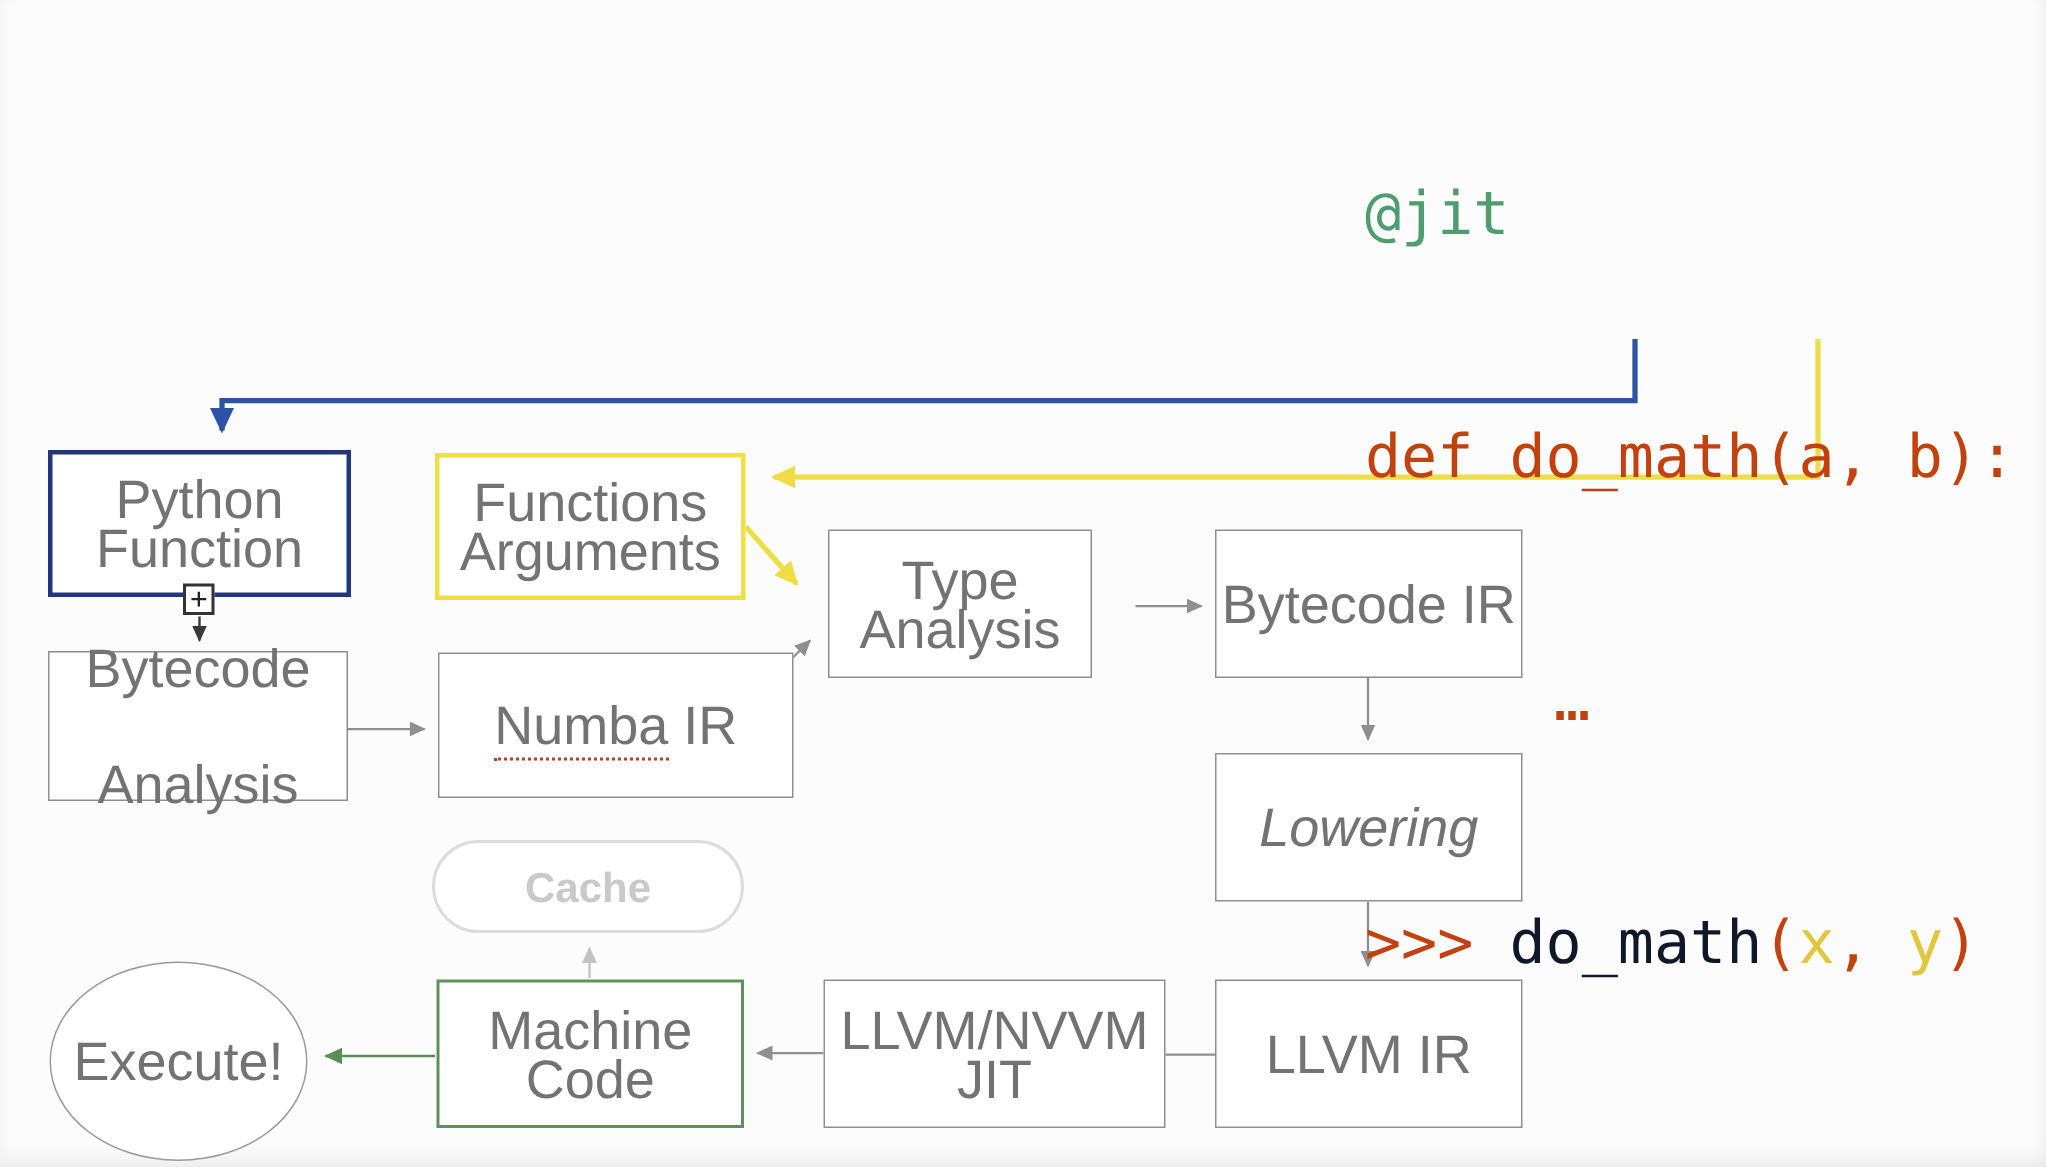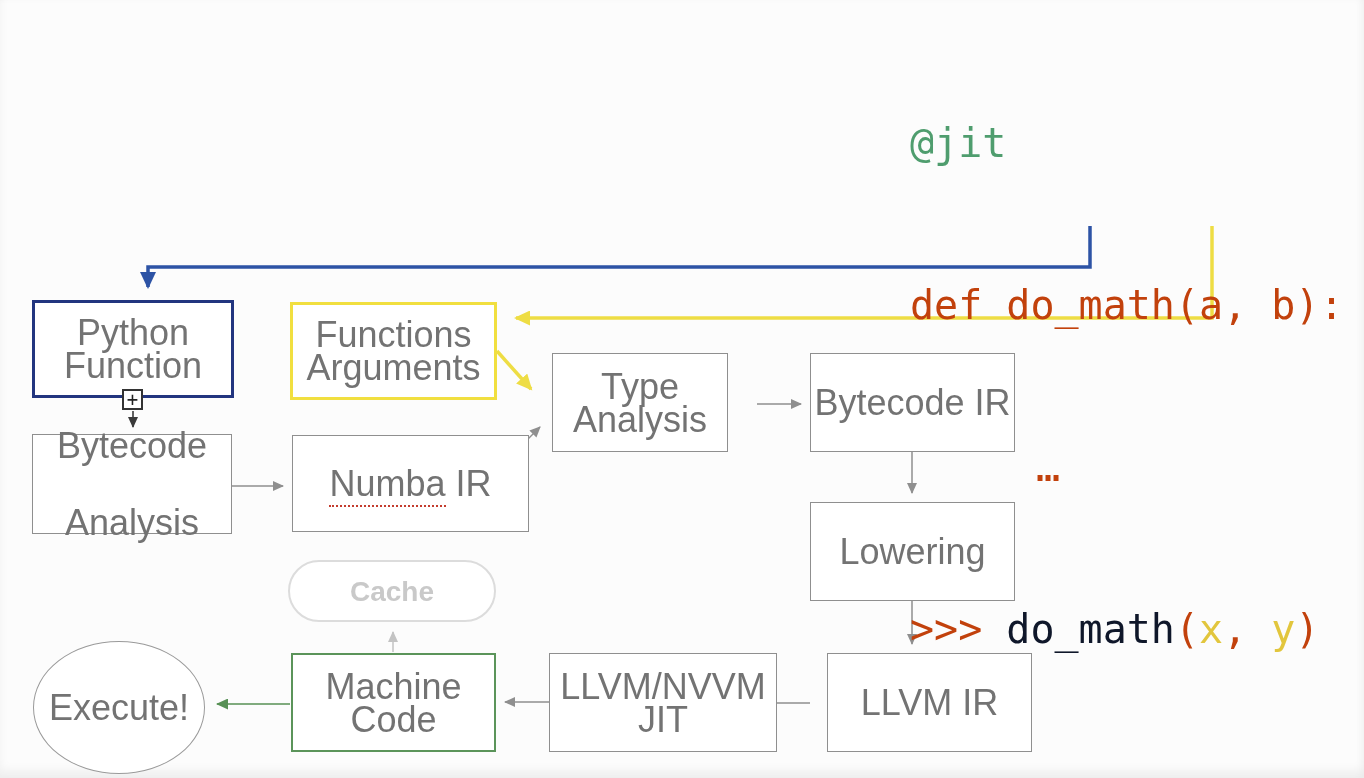--- a/index.html
+++ b/index.html
@@ -33,22 +33,22 @@
     align-items:center; justify-content:center;
     text-align:center; font-size:36px; color:#737373;
     line-height:33px; box-sizing:border-box; white-space:pre;
   }
   #python-function{left:32px; top:300px; width:202px; height:98px; border:3px solid #22357f;}
   #bytecode-analysis{left:32px; top:434px; width:200px; height:100px;gap:44px;}
   #functions-arguments{left:290px; top:302px; width:207px; height:98px; border:3px solid #f1df3f;}
   #numba-ir{left:292px; top:435px; width:237px; height:97px;}
   #type-inference{left:552px; top:353px; width:176px; height:99px;text-align:right;}
   #rewrite-ir{left:810px; top:353px; width:205px; height:99px;}
-  #lowering{left:810px; top:502px; width:205px; height:99px;}
-  #llvm-ir{left:810px; top:653px; width:205px; height:99px;margin-left:17px;}
+  #lowering{left:810px; top:502px; width:205px; height:99px;font-style:italic;}
+  #llvm-ir{left:810px; top:653px; width:205px; height:99px;}
   #llvm-nvvm-jit{left:549px; top:653px; width:228px; height:99px;}
   #machine-code{left:291px; top:653px; width:205px; height:99px; border:2px solid #5b945a;}
   #cache{left:288px; top:560px; width:208px; height:62px;
          border:2px solid #dcdcdc; border-radius:32px; color:#c9c9c9; font-size:28px;font-weight:bold;}
   #execute{left:33px; top:641px; width:172px; height:133px;
            border:1px solid #9a9a9a; border-radius:50%;}
   .misspell{border-bottom:2px dotted #c43c2e; padding-bottom:1px;}
   
   .plus-icon{
     position:absolute; left:122px; top:389px; width:21px; height:21px;

